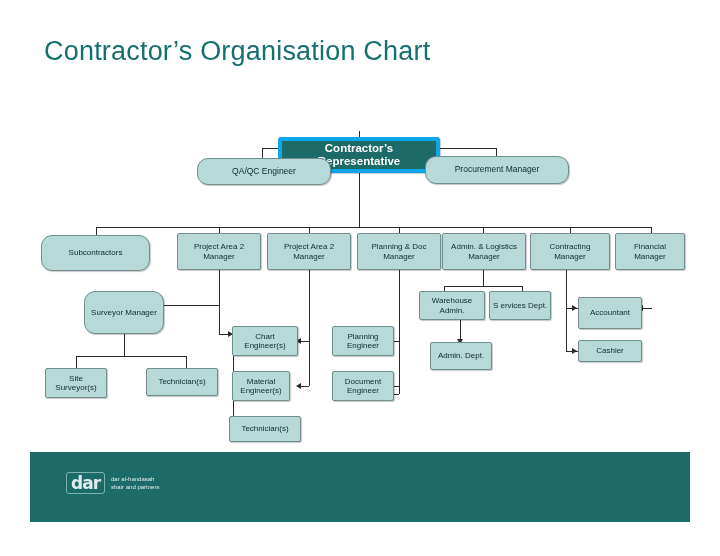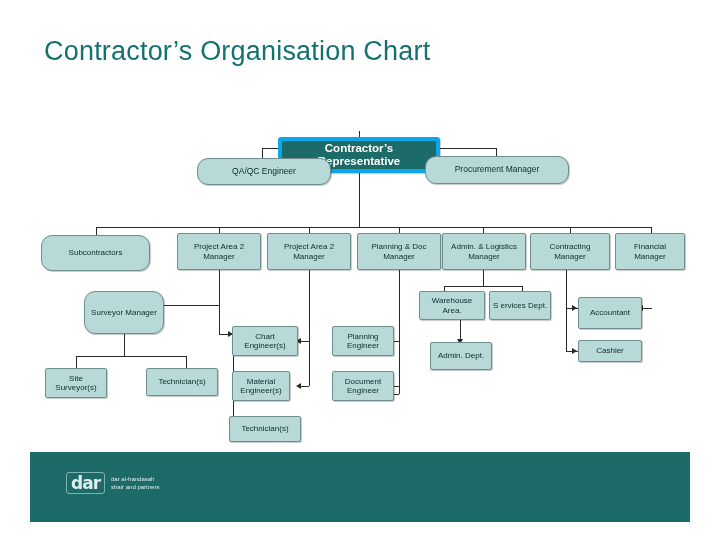--- a/index.html
+++ b/index.html
@@ -208,21 +208,21 @@
 
   <div class="node" style="left:615px; top:233px; width:70px; height:37px;">
     <span>Financial Manager</span>
   </div>
 
   <div class="node rounded" style="left:84px; top:291px; width:80px; height:43px;">
     <span>Surveyor Manager</span>
   </div>
 
   <div class="node" style="left:419px; top:291px; width:66px; height:29px;">
-    <span>Warehouse Area.</span>
+    <span>Warehouse Admin.</span>
   </div>
 
   <div class="node" style="left:489px; top:291px; width:62px; height:29px;">
     <span>S ervices Dept.</span>
   </div>
 
   <div class="node" style="left:578px; top:297px; width:64px; height:32px;">
     <span>Accountant</span>
   </div>
 

